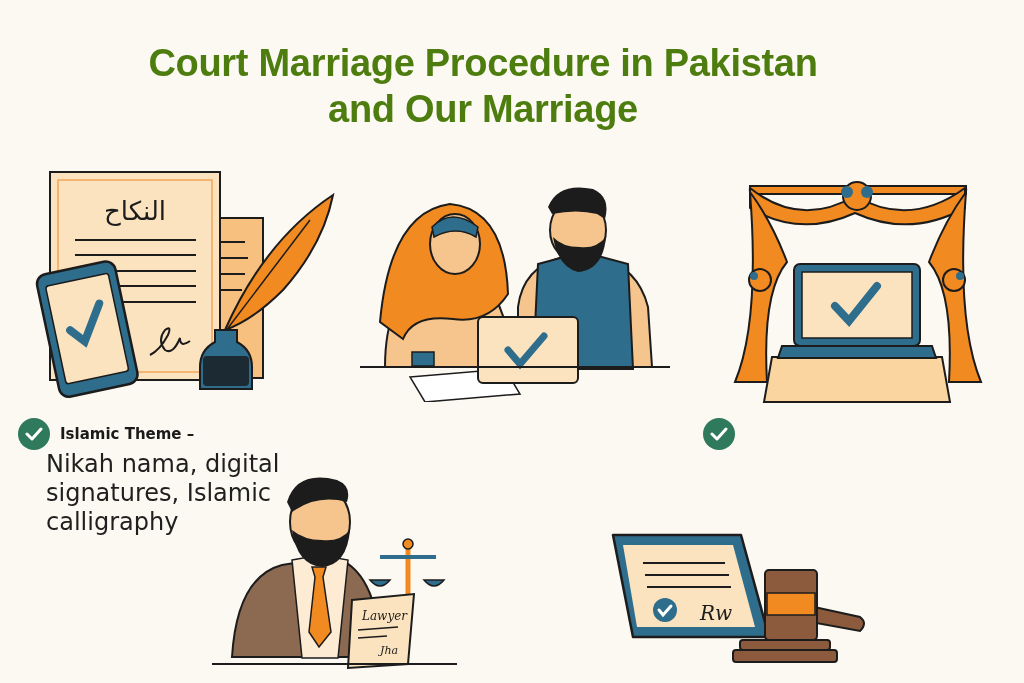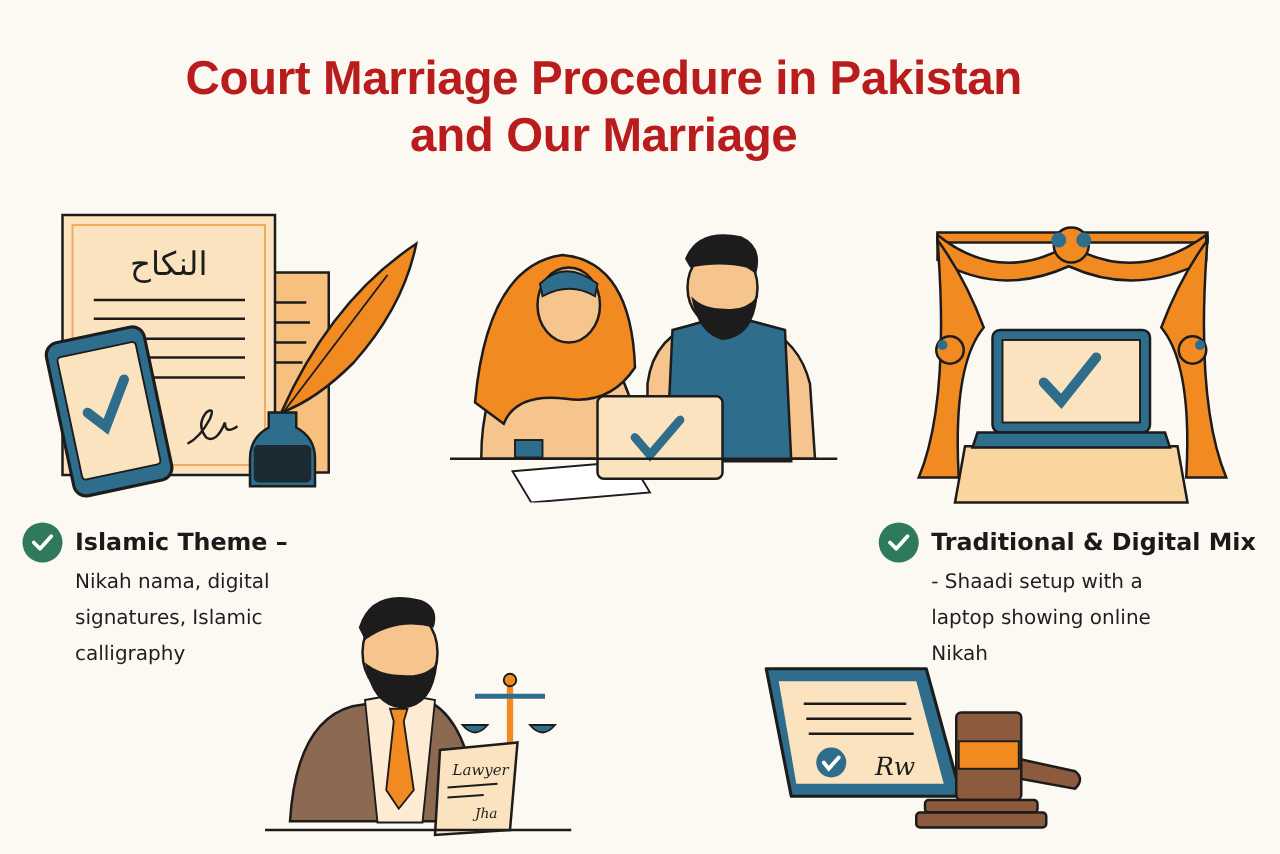--- a/index.html
+++ b/index.html
@@ -1,25 +1,25 @@
 <!DOCTYPE html>
 <html><head>
 <meta charset="utf-8">
 <style>
   * { box-sizing: border-box; margin: 0; padding: 0; }
   html, body { width: 1024px; height: 683px; overflow: hidden; }
   body { background: #fcf8f2; font-family: "DejaVu Sans", sans-serif; color: #1c1c1c; position: relative; }
-  .title { position: absolute; left: 0; top: 40px; width: 966px; text-align: center; font-family: "Liberation Sans", sans-serif; font-weight: bold; font-size: 38px; line-height: 46px; color: #b91c1c; letter-spacing: -0.3px; }
+  .title { position: absolute; left: 0; top: 40px; width: 966px; text-align: center; font-family: "Liberation Sans", sans-serif; font-weight: bold; font-size: 38px; line-height: 46px; color: #4d7c0f; letter-spacing: -0.3px; }
   .title span { display: block; }
   .illus { position: absolute; }
   .feature { position: absolute; }
   .feature .head { display: flex; align-items: center; gap: 10px; }
   .check-badge { width: 32px; height: 32px; border-radius: 50%; background: #2f7a5c; display: flex; align-items: center; justify-content: center; flex-shrink: 0; }
-  .feature .heading { font-family: "DejaVu Sans", sans-serif; font-weight: bold; font-size: 19px; color: #1a1a1a; white-space: nowrap; }
-  .feature .desc { margin-left: 42px; font-size: 16px; line-height: 29px; color: #1f1f1f; white-space: pre-line; }
+  .feature .heading { font-family: "DejaVu Sans", sans-serif; font-weight: bold; font-size: 15px; color: #1a1a1a; white-space: nowrap; }
+  .feature .desc { margin-left: 28px; font-size: 24px; line-height: 29px; color: #1f1f1f; white-space: pre-line; }
 </style>
 </head>
 <body>
 
 <div class="title">
   <span>Court Marriage Procedure in Pakistan</span>
   <span>and Our Marriage</span>
 </div>
 
 <div class="illus" style="left:20px; top:160px; width:320px; height:240px;text-align:center;">
@@ -167,18 +167,14 @@
 <div class="feature" style="left:370px; top:418px;">
 </div>
 
 <div class="feature" style="left:703px; top:418px;">
   <div class="head">
     <span class="check-badge">
       <svg width="18" height="14" viewBox="0 0 18 14">
           <path d="M2 7 l5 5 l9 -10" fill="none" stroke="#fff" stroke-width="3" stroke-linecap="round" stroke-linejoin="round"></path>
         </svg>
     </span>
-    <span class="heading">Traditional &amp; Digital Mix</span>
   </div>
-  <div class="desc">- Shaadi setup with a
-laptop showing online
-Nikah</div>
 </div>
 
 </body></html>

